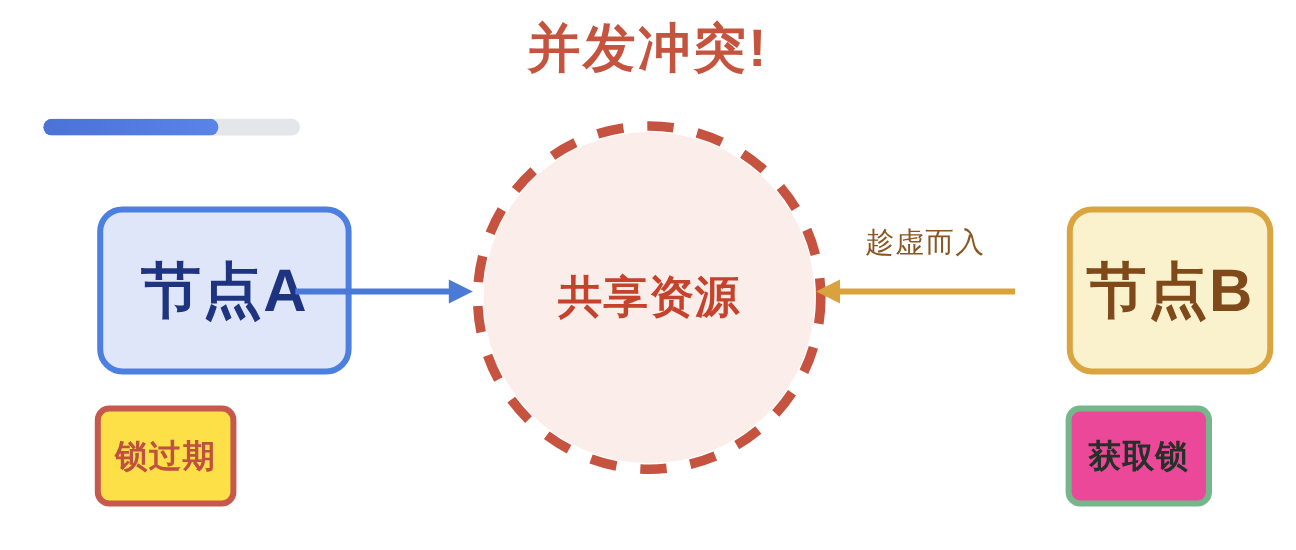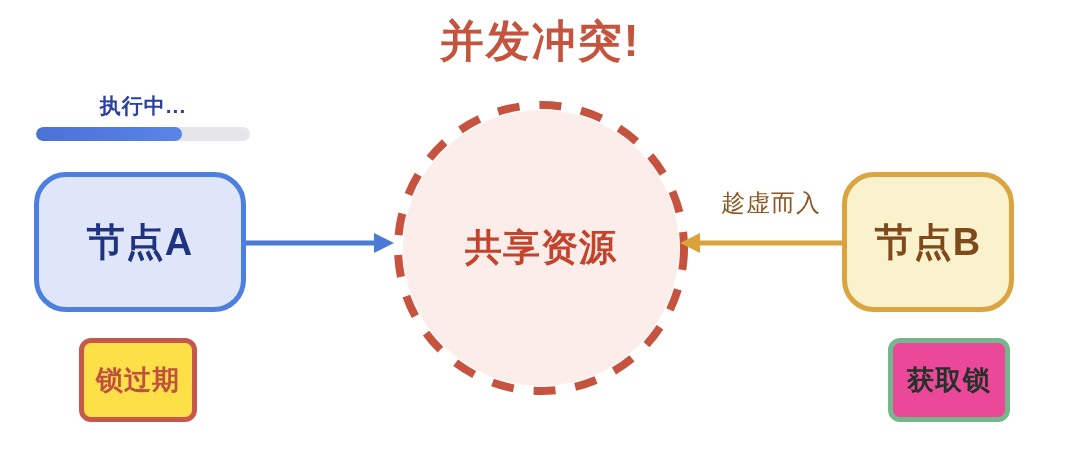--- a/index.html
+++ b/index.html
@@ -66,25 +66,26 @@
     background: linear-gradient(90deg, #4b72d6 0%, #5a84e8 100%);
   }
 
   
   .node-box {
     position: absolute;
     box-sizing: border-box;
     display: flex;
     align-items: center;
     justify-content: center;
-    border-radius: 32px;
-    font-size: 38px;
-    font-weight: bold;
-    letter-spacing: 1px;
-    white-space: nowrap;
+    border-radius: 21px;
+    font-size: 50px;
+    font-weight: bold;
+    letter-spacing: 1px;
+    white-space: nowrap;
+    margin-left: 47px;
   }
   #node-a {
     left: 34px;
     top: 172px;
     width: 212px;
     height: 140px;
     background: #dfe6fa;
     border: 5px solid #4d7fe0;
     color: #1f3480;
   }
@@ -182,21 +183,20 @@
   }
 </style>
 </head>
 <body>
 
 <div id="stage">
 
   <div id="title">并发冲突!</div>
 
   <div id="progress-group">
-    <div id="progress-label">执行中...</div>
     <div id="progress-track">
       <div id="progress-fill" style="width: 68%;"></div>
     </div>
   </div>
 
   <div class="node-box" id="node-a">节点A</div>
 
   <div class="node-box" id="node-b">节点B</div>
 
   <div class="badge" id="badge-lock-expired">锁过期</div>

